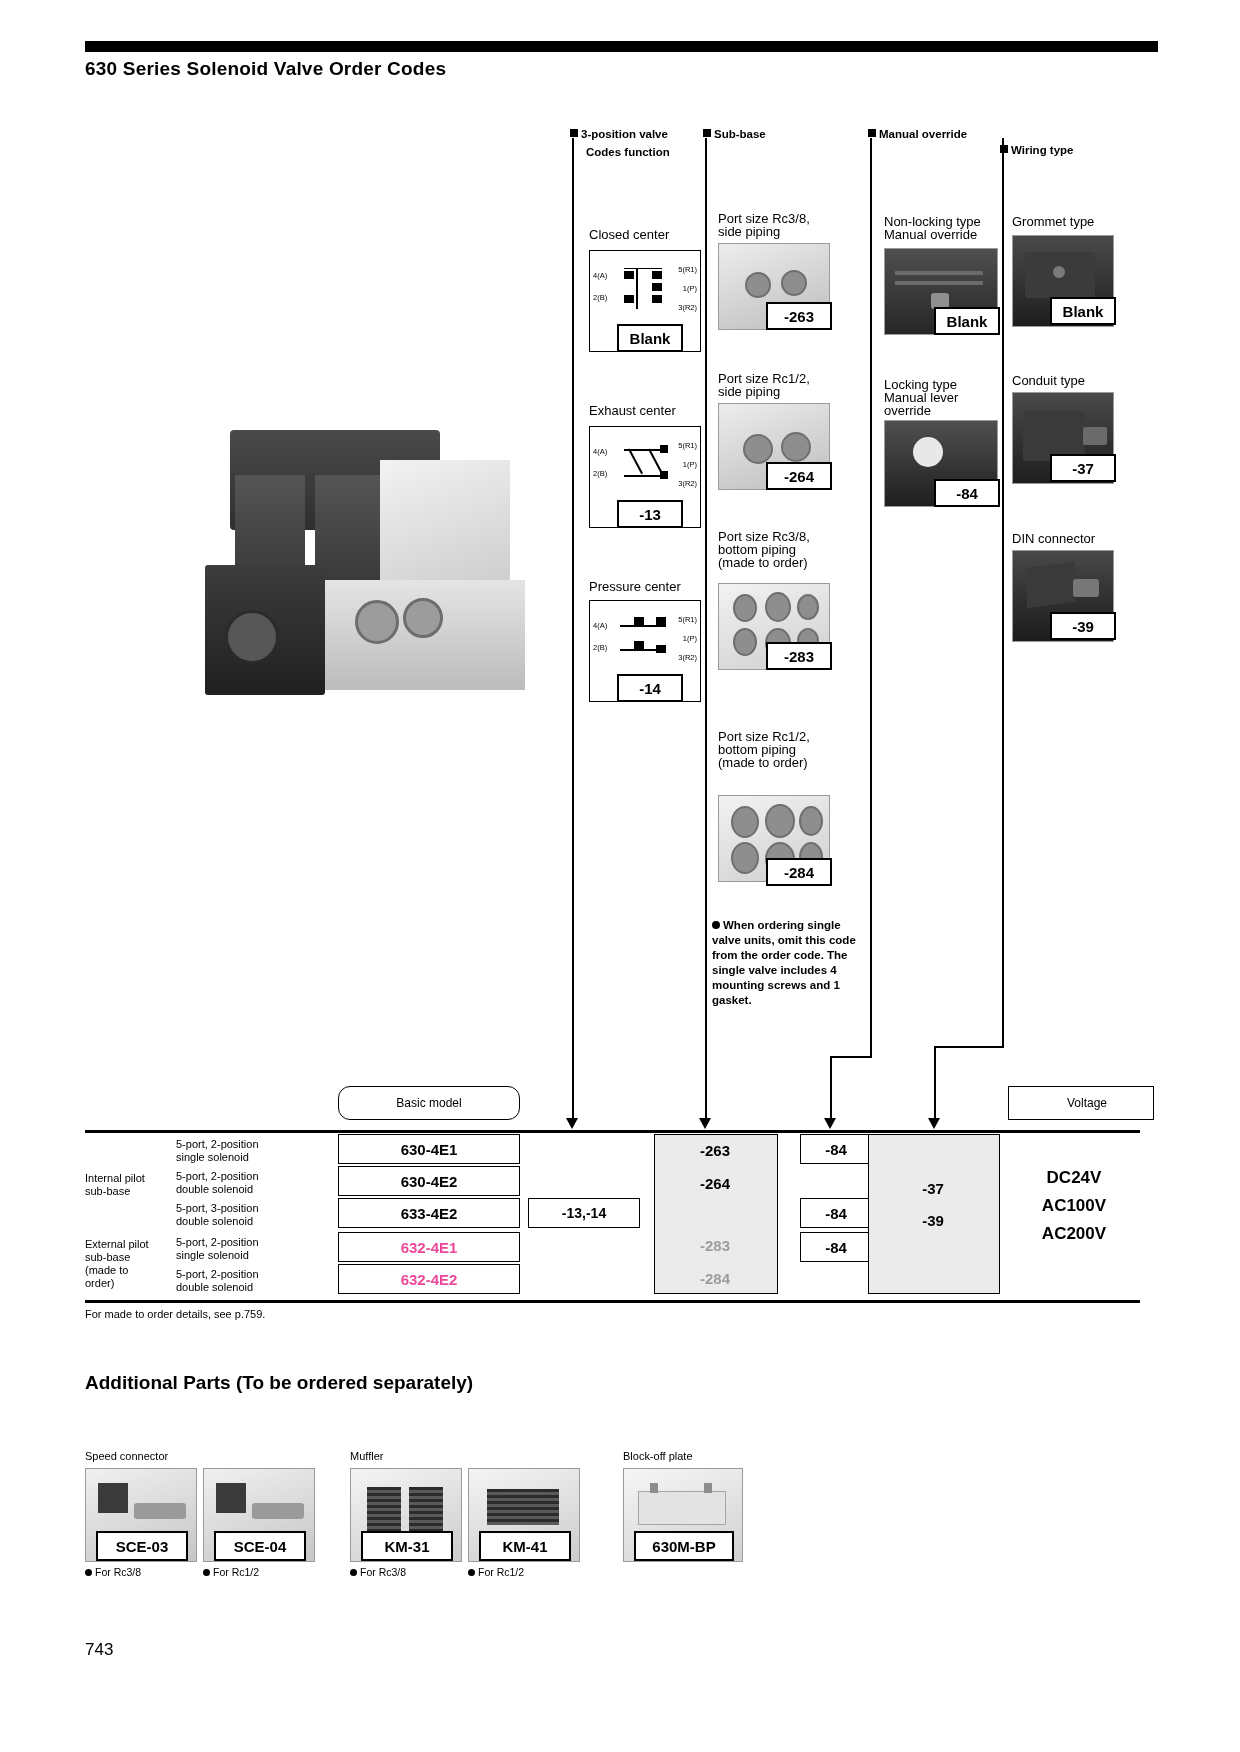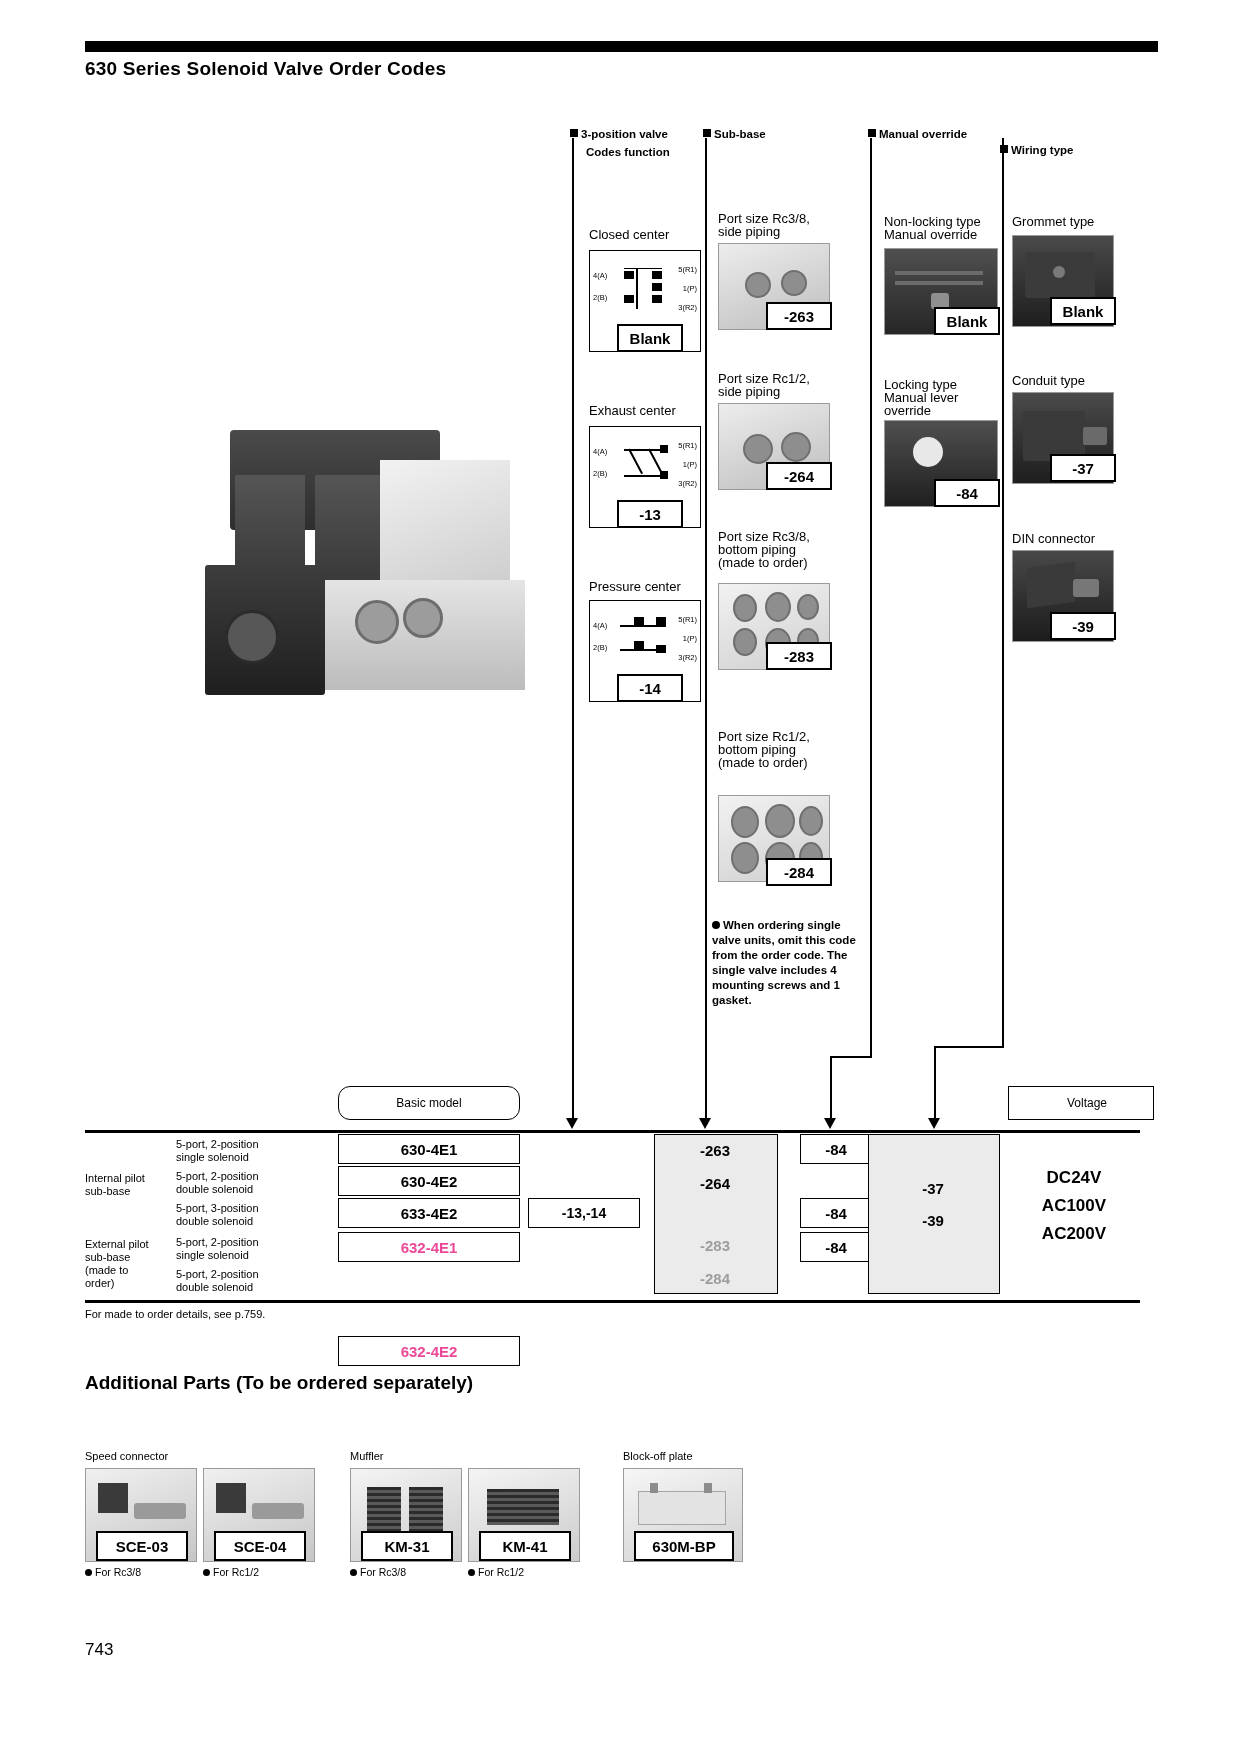--- a/index.html
+++ b/index.html
@@ -278,21 +278,21 @@
 double solenoid</div>
   <div class="tcell" style="left:176px;top:1236px;white-space:pre-line;line-height:13px;">5-port, 2-position
 single solenoid</div>
   <div class="tcell" style="left:176px;top:1268px;white-space:pre-line;line-height:13px;">5-port, 2-position
 double solenoid</div>
 
   <div class="modelbox" style="left:338px;top:1134px;width:180px;height:28px;">630-4E1</div>
   <div class="modelbox" style="left:338px;top:1166px;width:180px;height:28px;">630-4E2</div>
   <div class="modelbox" style="left:338px;top:1198px;width:180px;height:28px;">633-4E2</div>
   <div class="modelbox gray" style="left:338px;top:1232px;width:180px;height:28px;">632-4E1</div>
-  <div class="modelbox gray" style="left:338px;top:1336px;width:180px;height:28px;">632-4E2</div>
+  <div class="modelbox gray" style="left:338px;top:1264px;width:180px;height:28px;">632-4E2</div>
 
   <div class="modelbox" style="left:528px;top:1198px;width:110px;height:28px;font-size:14px;">-13,-14</div>
 
   <div class="shade" style="left:654px;top:1134px;width:122px;height:158px;"></div>
   <div class="codetxt" style="left:654px;top:1142px;width:122px;">-263</div>
   <div class="codetxt" style="left:654px;top:1175px;width:122px;">-264</div>
   <div class="codetxt gray" style="left:654px;top:1237px;width:122px;">-283</div>
   <div class="codetxt gray" style="left:654px;top:1270px;width:122px;">-284</div>
 
   <div class="modelbox" style="left:800px;top:1134px;width:70px;height:28px;">-84</div>

